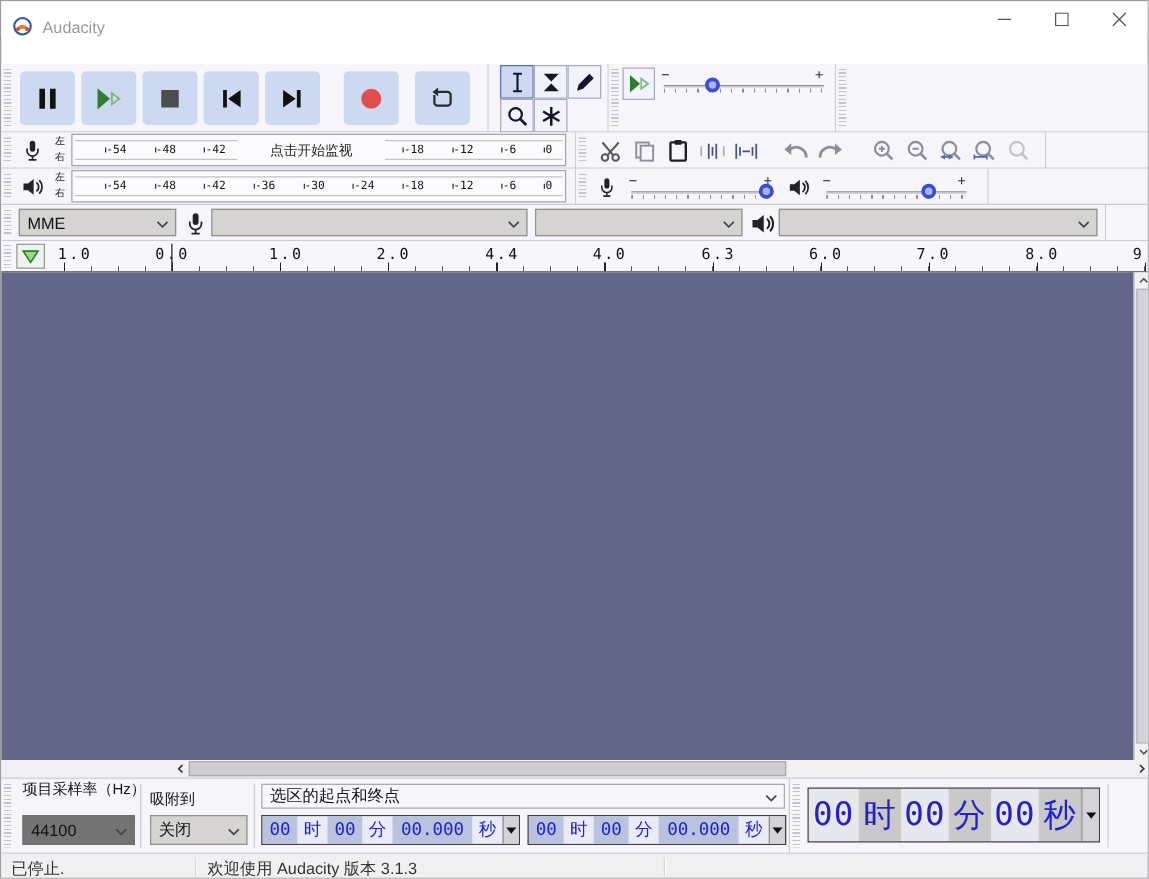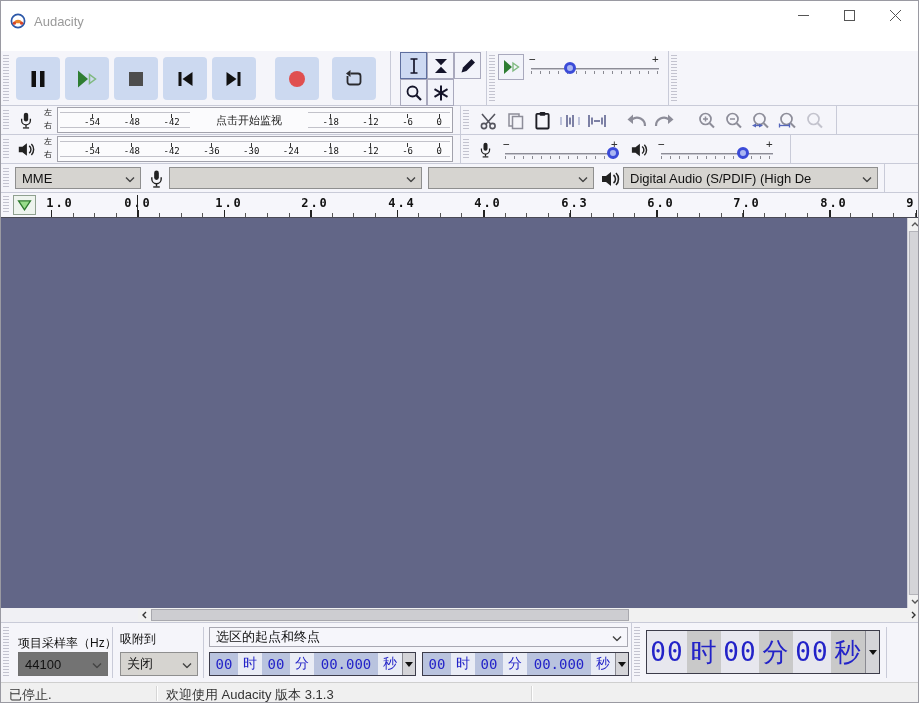--- a/index.html
+++ b/index.html
@@ -31,35 +31,35 @@
   .sl-track{position:absolute;height:1px;background:#8d8d97}
   .sl-track::before{content:"";position:absolute;left:0;right:0;top:1px;height:1px;background:#c6c6ce}
   .sl-ticks{position:absolute;height:3px;background:repeating-linear-gradient(90deg,#8a8a92 0 1px,transparent 1px 9px)}
   .sl-thumb{position:absolute;width:12px;height:12px;border-radius:50%;background:#aab6f2;border:3px solid #3b4bd8}
   .sl-sign{position:absolute;font-size:11px;color:#333;font-family:"DejaVu Sans Mono",monospace}
   
   .meter{position:absolute;background:#fbfbfd;border:1px solid #a2a2ac}
   .chline{position:absolute;left:2px;right:2px;height:1px;background:#c2c2ca}
   .mscale{position:absolute;left:0;right:0;top:0;bottom:0;display:flex;justify-content:space-between;
           align-items:center;padding:0 10px 0 26px}
-  .mitem{display:flex;flex-direction:column;align-items:center}
+  .mitem{display:flex;flex-direction:row;align-items:center}
   .mtick{width:1px;height:4px;background:#333}
   .mnum{font-size:9px;line-height:9px;font-family:"DejaVu Sans Mono",monospace;color:#111}
   .moverlay{position:absolute;left:132px;top:1px;bottom:1px;width:118px;background:#fbfbfd;
             display:flex;align-items:center;justify-content:center;font-size:11px;color:#222;white-space:nowrap}
   .chcol{position:absolute;width:14px;text-align:center;font-size:8px;line-height:10px;color:#222}
   
   .combo{position:absolute;height:22px;background:#d6d4d0;border:1px solid #8f8f8f;display:flex;
          align-items:center;font-size:13px;padding:0 18px 0 6px;color:#111;white-space:nowrap;overflow:hidden}
   .combo.white{background:#737373;border-color:#707070}
   .combo.flat{background:#f6f6fb;border-color:#a8a8b2}
   .combo .chev{position:absolute;right:5px;top:50%;transform:translateY(-50%)}
   
   .ruler-label{position:absolute;top:3px;transform:translateX(-50%);font-family:"DejaVu Sans Mono",monospace;
-               font-weight:bold;font-size:12px;letter-spacing:2px;color:#111;white-space:nowrap}
+               font-weight:normal;font-size:12px;letter-spacing:2px;color:#111;white-space:nowrap}
   
   .tf{position:absolute;display:flex;border:1px solid #3c3c4a;background:#e9ecf5;
       font-family:"DejaVu Sans Mono",monospace;color:#2323c8;overflow:hidden}
   .tf .seg{display:flex;align-items:center;justify-content:center;flex:none}
   .tf .dig{background:#b9c3de}
   .tf .lab{background:#e9ecf5}
   .tf .dd{background:#d4d4d8;border-left:1px solid #8a8a92;width:13px}
   .tf.small{font-size:14px;height:24px}
   .tf.big{font-size:26px;height:44px;letter-spacing:1px}
   .tf.big .dig{background:#e7e7ee}
@@ -483,21 +483,20 @@
           </svg></span>
     </div>
     <div class="flatbtn" style="left:598px;top:3px;width:22px;height:23px">
       <svg width="20" height="18" viewBox="0 0 20 18">
           <polygon points="2,6 6,6 11,2 11,16 6,12 2,12" fill="#222"></polygon>
           <path d="M13.5 5 a5 5 0 0 1 0 8" fill="none" stroke="#222" stroke-width="1.6"></path>
           <path d="M16 3 a8.5 8.5 0 0 1 0 12" fill="none" stroke="#222" stroke-width="1.6"></path>
         </svg>
     </div>
     <div class="combo" style="left:622px;top:3px;width:255px">
-      <span>Digital Audio (S/PDIF) (High De</span>
       <span class="chev"><svg width="10" height="6" viewBox="0 0 10 6">
             <polyline points="1,1 5,5 9,1" fill="none" stroke="#444" stroke-width="1.4"></polyline>
           </svg></span>
     </div>
   </div>
   <div class="cell" style="left:884px;top:163px;width:35px;height:29px"></div>
 
   <div class="abs" style="left:0;top:192px;width:919px;height:25px;background:#f6f6fb;border-bottom:1px solid #4a4a55;overflow:hidden">
     <div class="grabber" style="top:3px;bottom:3px"></div>
     <div class="flatbtn" style="left:12px;top:2px;width:23px;height:20px;background:#eef4ee;border:1px solid #8fa08f">
@@ -548,21 +547,21 @@
       <div class="scroll-btn" style="right:0;top:0;width:13px;height:14px">
         <svg width="5" height="8" viewBox="0 0 5 8">
             <polyline points="1,1 4,4 1,7" fill="none" stroke="#333" stroke-width="1.4"></polyline>
           </svg>
       </div>
     </div>
   </div>
 
   <div class="cell" style="left:0;top:621px;width:631px;height:60px;border-top:1px solid #c9cbd8;border-bottom:none">
     <div class="grabber"></div>
-    <span class="blab" style="left:17px;top:12px">项目采样率（Hz）</span>
+    <span class="blab" style="left:17px;top:0">项目采样率（Hz）</span>
     <div class="vdiv" style="left:111px;top:4px;bottom:4px"></div>
     <span class="blab" style="left:119px;top:8px">吸附到</span>
     <div class="vdiv" style="left:202px;top:4px;bottom:4px"></div>
     <div class="combo flat" style="left:208px;top:4px;width:419px;height:20px">
       <span>选区的起点和终点</span>
       <span class="chev"><svg width="10" height="6" viewBox="0 0 10 6">
             <polyline points="1,1 5,5 9,1" fill="none" stroke="#444" stroke-width="1.4"></polyline>
           </svg></span>
     </div>
     <div class="combo white" style="left:17px;top:29px;width:90px;height:24px">

